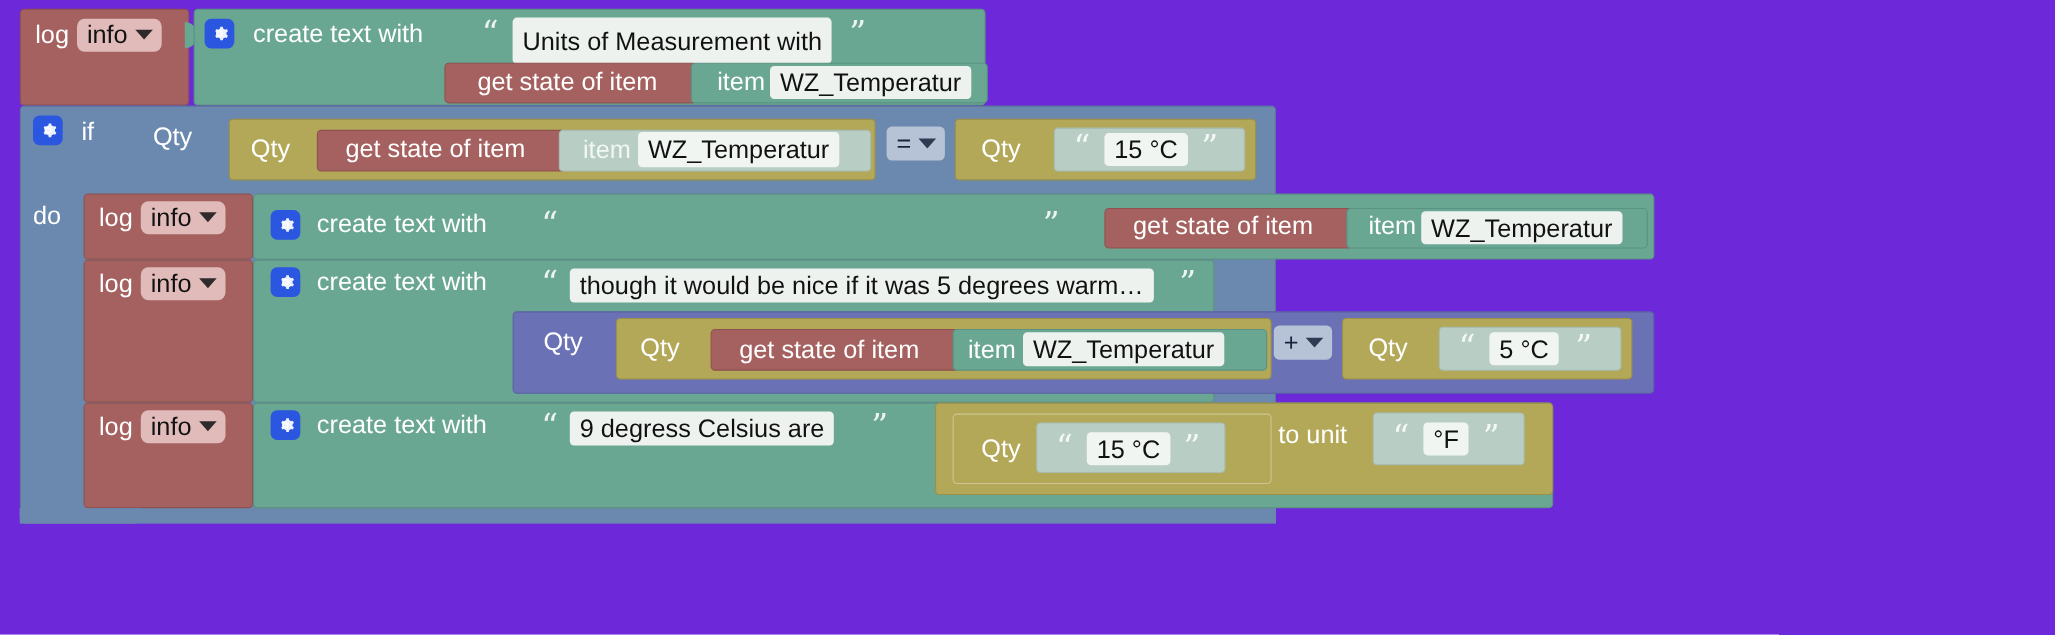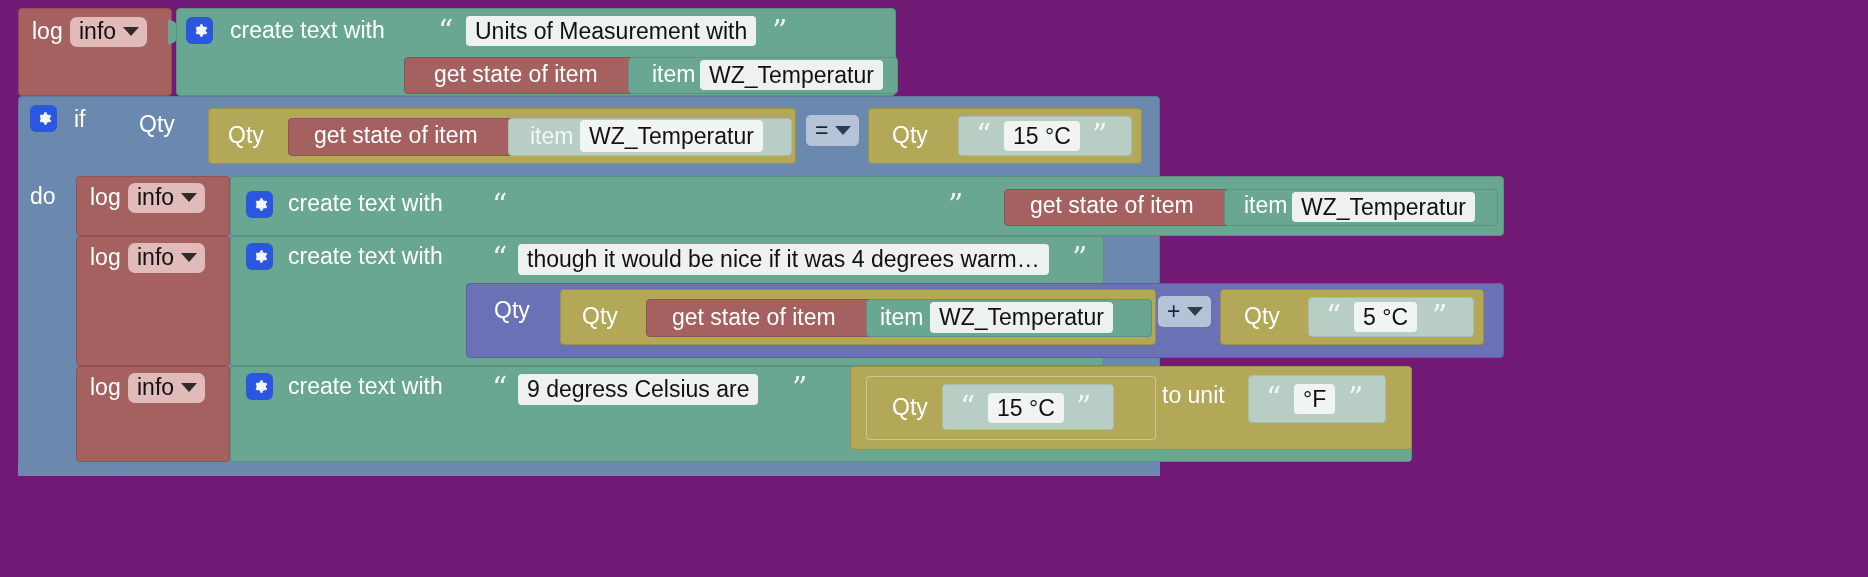--- a/index.html
+++ b/index.html
@@ -1,21 +1,21 @@
 <!DOCTYPE html>
 <html><head>
 <meta charset="utf-8">
 <style>
   html,body{margin:0;padding:0;background:#ffffff;}
   body{
     width:1868px;height:577px;overflow:hidden;
     font-family:"Liberation Sans","DejaVu Sans",sans-serif;
     -webkit-font-smoothing:antialiased;
   }
-  #canvas{position:relative;width:1868px;height:577px;background:#701a75;}
+  #canvas{position:relative;width:1868px;height:577px;background:#6d28d9;}
 
   
   .blk{position:absolute;box-sizing:border-box;border-radius:4px;}
   .blk-log   {background:#a5615f;border:1px solid #8f5250;}
   .blk-text  {background:#6aa793;border:1px solid #5b9281;}
   .blk-ctrl  {background:#6b89ae;border:1px solid #5c7899;}
   .blk-qty   {background:#b3a758;border:1px solid #9c9149;}
   .blk-math  {background:#6a71b5;border:1px solid #5a61a2;}
   .blk-str   {background:#b8cdc4;border:1px solid #a7bdb3;}
 
@@ -76,21 +76,21 @@
   <div class="gear" style="left:186px;top:17px;">
     <svg viewBox="0 0 24 24" aria-hidden="true">
         <path fill="#fff" d="M12 8.2a3.8 3.8 0 1 0 0 7.6 3.8 3.8 0 0 0 0-7.6zm0 5.9a2.1 2.1 0 1 1 0-4.2 2.1 2.1 0 0 1 0 4.2z"></path>
         <path fill="#fff" d="M20.2 13.4l-.1-1.4.1-1.4 1.6-1.2-1.4-2.5-1.9.6-2.3-1.3-.3-2h-2.9l-.3 2-2.3 1.3-1.9-.6-1.4 2.5 1.6 1.2-.1 1.4.1 1.4-1.6 1.2 1.4 2.5 1.9-.6 2.3 1.3.3 2h2.9l.3-2 2.3-1.3 1.9.6 1.4-2.5z" opacity=".92"></path>
       </svg>
   </div>
   <div class="lbl" style="left:230px;top:19px;">create text with</div>
   <div class="tab" style="left:404px;top:20px;background:#6aa793;"></div>
 
   <div class="q" style="left:438px;top:16px;">“</div>
-  <div class="field" style="left:466px;top:16px;height:30px;">Units of Measurement with</div>
+  <div class="field" style="left:466px;top:16px;height:42px;">Units of Measurement with</div>
   <div class="q" style="left:772px;top:16px;">”</div>
 
   <div class="blk blk-log" style="left:404px;top:57px;width:230px;height:37px;"></div>
   <div class="lbl" style="left:434px;top:63px;">get state of item</div>
   <div class="blk blk-text" style="left:628px;top:57px;width:270px;height:37px;"></div>
   <div class="lbl" style="left:652px;top:63px;">item</div>
   <div class="field" style="left:700px;top:60px;height:30px;">WZ_Temperatur</div>
 
   <div class="blk blk-ctrl" style="left:18px;top:96px;width:1142px;height:376px;border-radius:4px;"></div>
 
@@ -163,21 +163,21 @@
   <div class="blk blk-text" style="left:230px;top:236px;width:874px;height:130px;"></div>
   <div class="gear" style="left:246px;top:243px;">
     <svg viewBox="0 0 24 24" aria-hidden="true">
         <path fill="#fff" d="M12 8.2a3.8 3.8 0 1 0 0 7.6 3.8 3.8 0 0 0 0-7.6zm0 5.9a2.1 2.1 0 1 1 0-4.2 2.1 2.1 0 0 1 0 4.2z"></path>
         <path fill="#fff" d="M20.2 13.4l-.1-1.4.1-1.4 1.6-1.2-1.4-2.5-1.9.6-2.3-1.3-.3-2h-2.9l-.3 2-2.3 1.3-1.9-.6-1.4 2.5 1.6 1.2-.1 1.4.1 1.4-1.6 1.2 1.4 2.5 1.9-.6 2.3 1.3.3 2h2.9l.3-2 2.3-1.3 1.9.6 1.4-2.5z" opacity=".92"></path>
       </svg>
   </div>
   <div class="lbl" style="left:288px;top:245px;">create text with</div>
 
   <div class="q" style="left:492px;top:243px;">“</div>
-  <div class="field" style="left:518px;top:244px;height:31px;">though it would be nice if it was 4 degrees warm…</div>
+  <div class="field" style="left:518px;top:244px;height:31px;">though it would be nice if it was 5 degrees warm…</div>
   <div class="q" style="left:1072px;top:243px;">”</div>
 
   <div class="blk blk-math" style="left:466px;top:283px;width:1038px;height:75px;"></div>
   <div class="lbl" style="left:494px;top:299px;">Qty</div>
 
   <div class="blk blk-qty" style="left:560px;top:289px;width:596px;height:56px;"></div>
   <div class="lbl" style="left:582px;top:305px;">Qty</div>
 
   <div class="blk blk-log" style="left:646px;top:299px;width:226px;height:38px;"></div>
   <div class="lbl" style="left:672px;top:306px;">get state of item</div>

